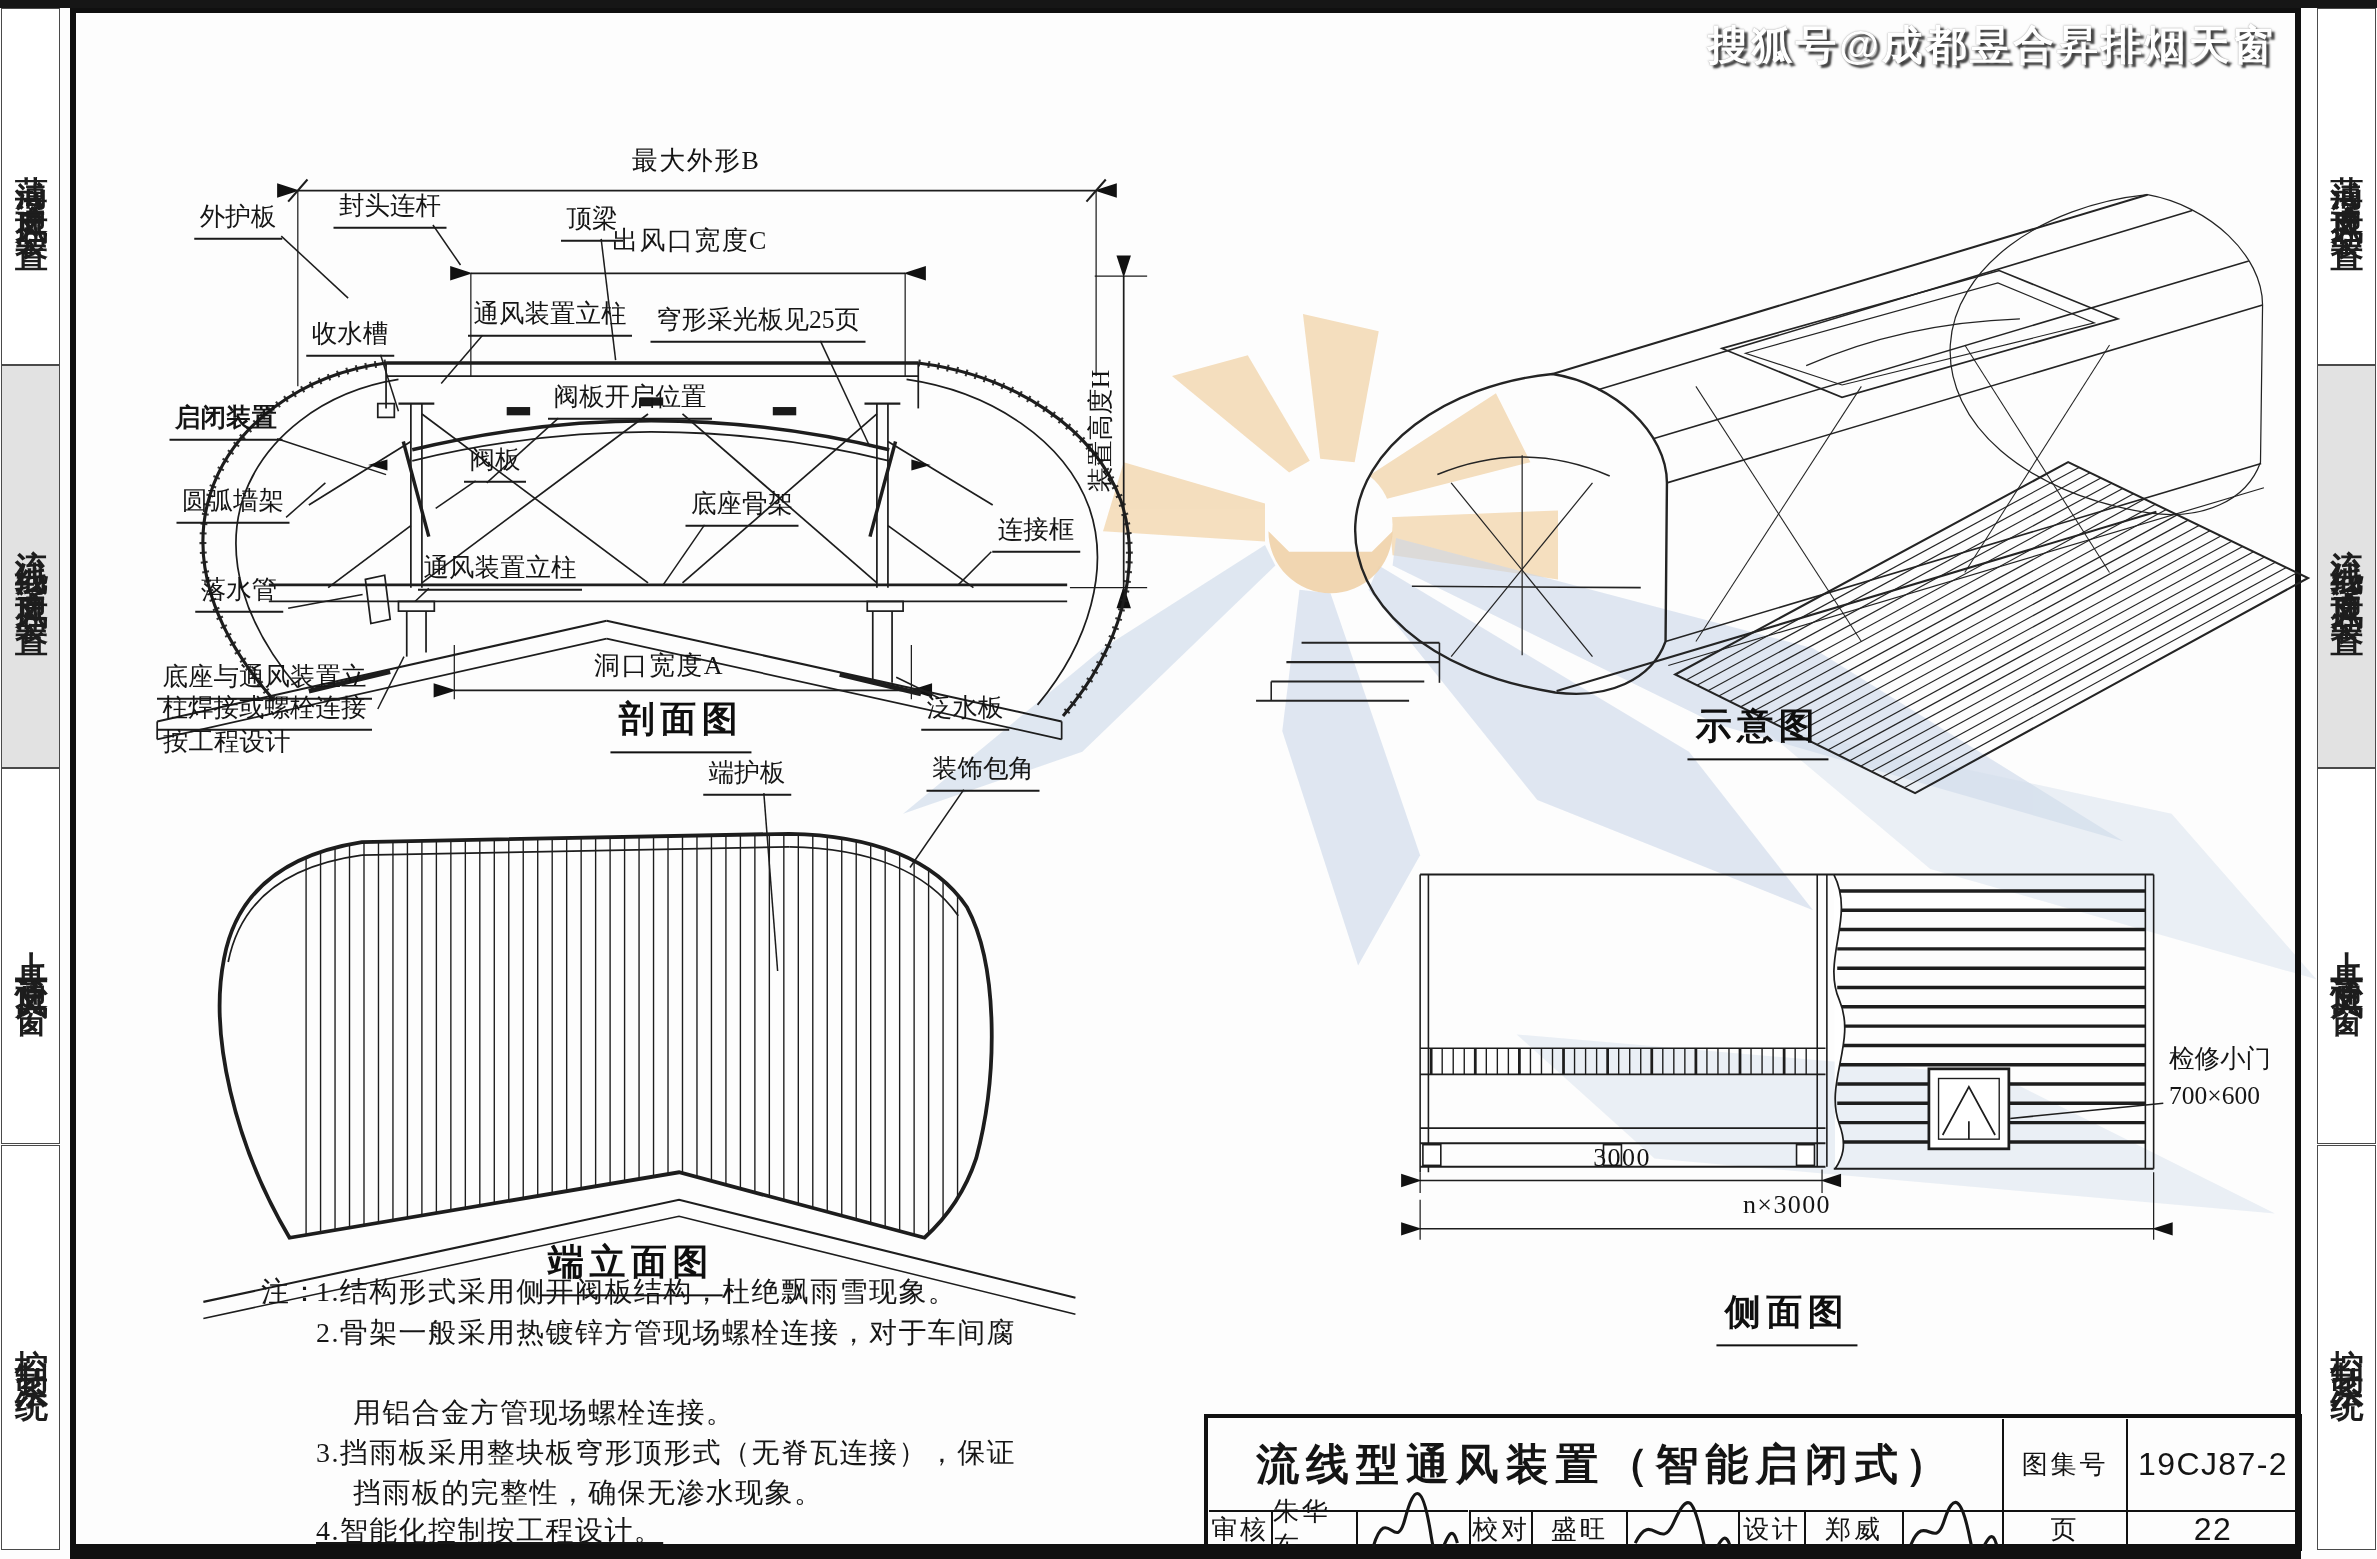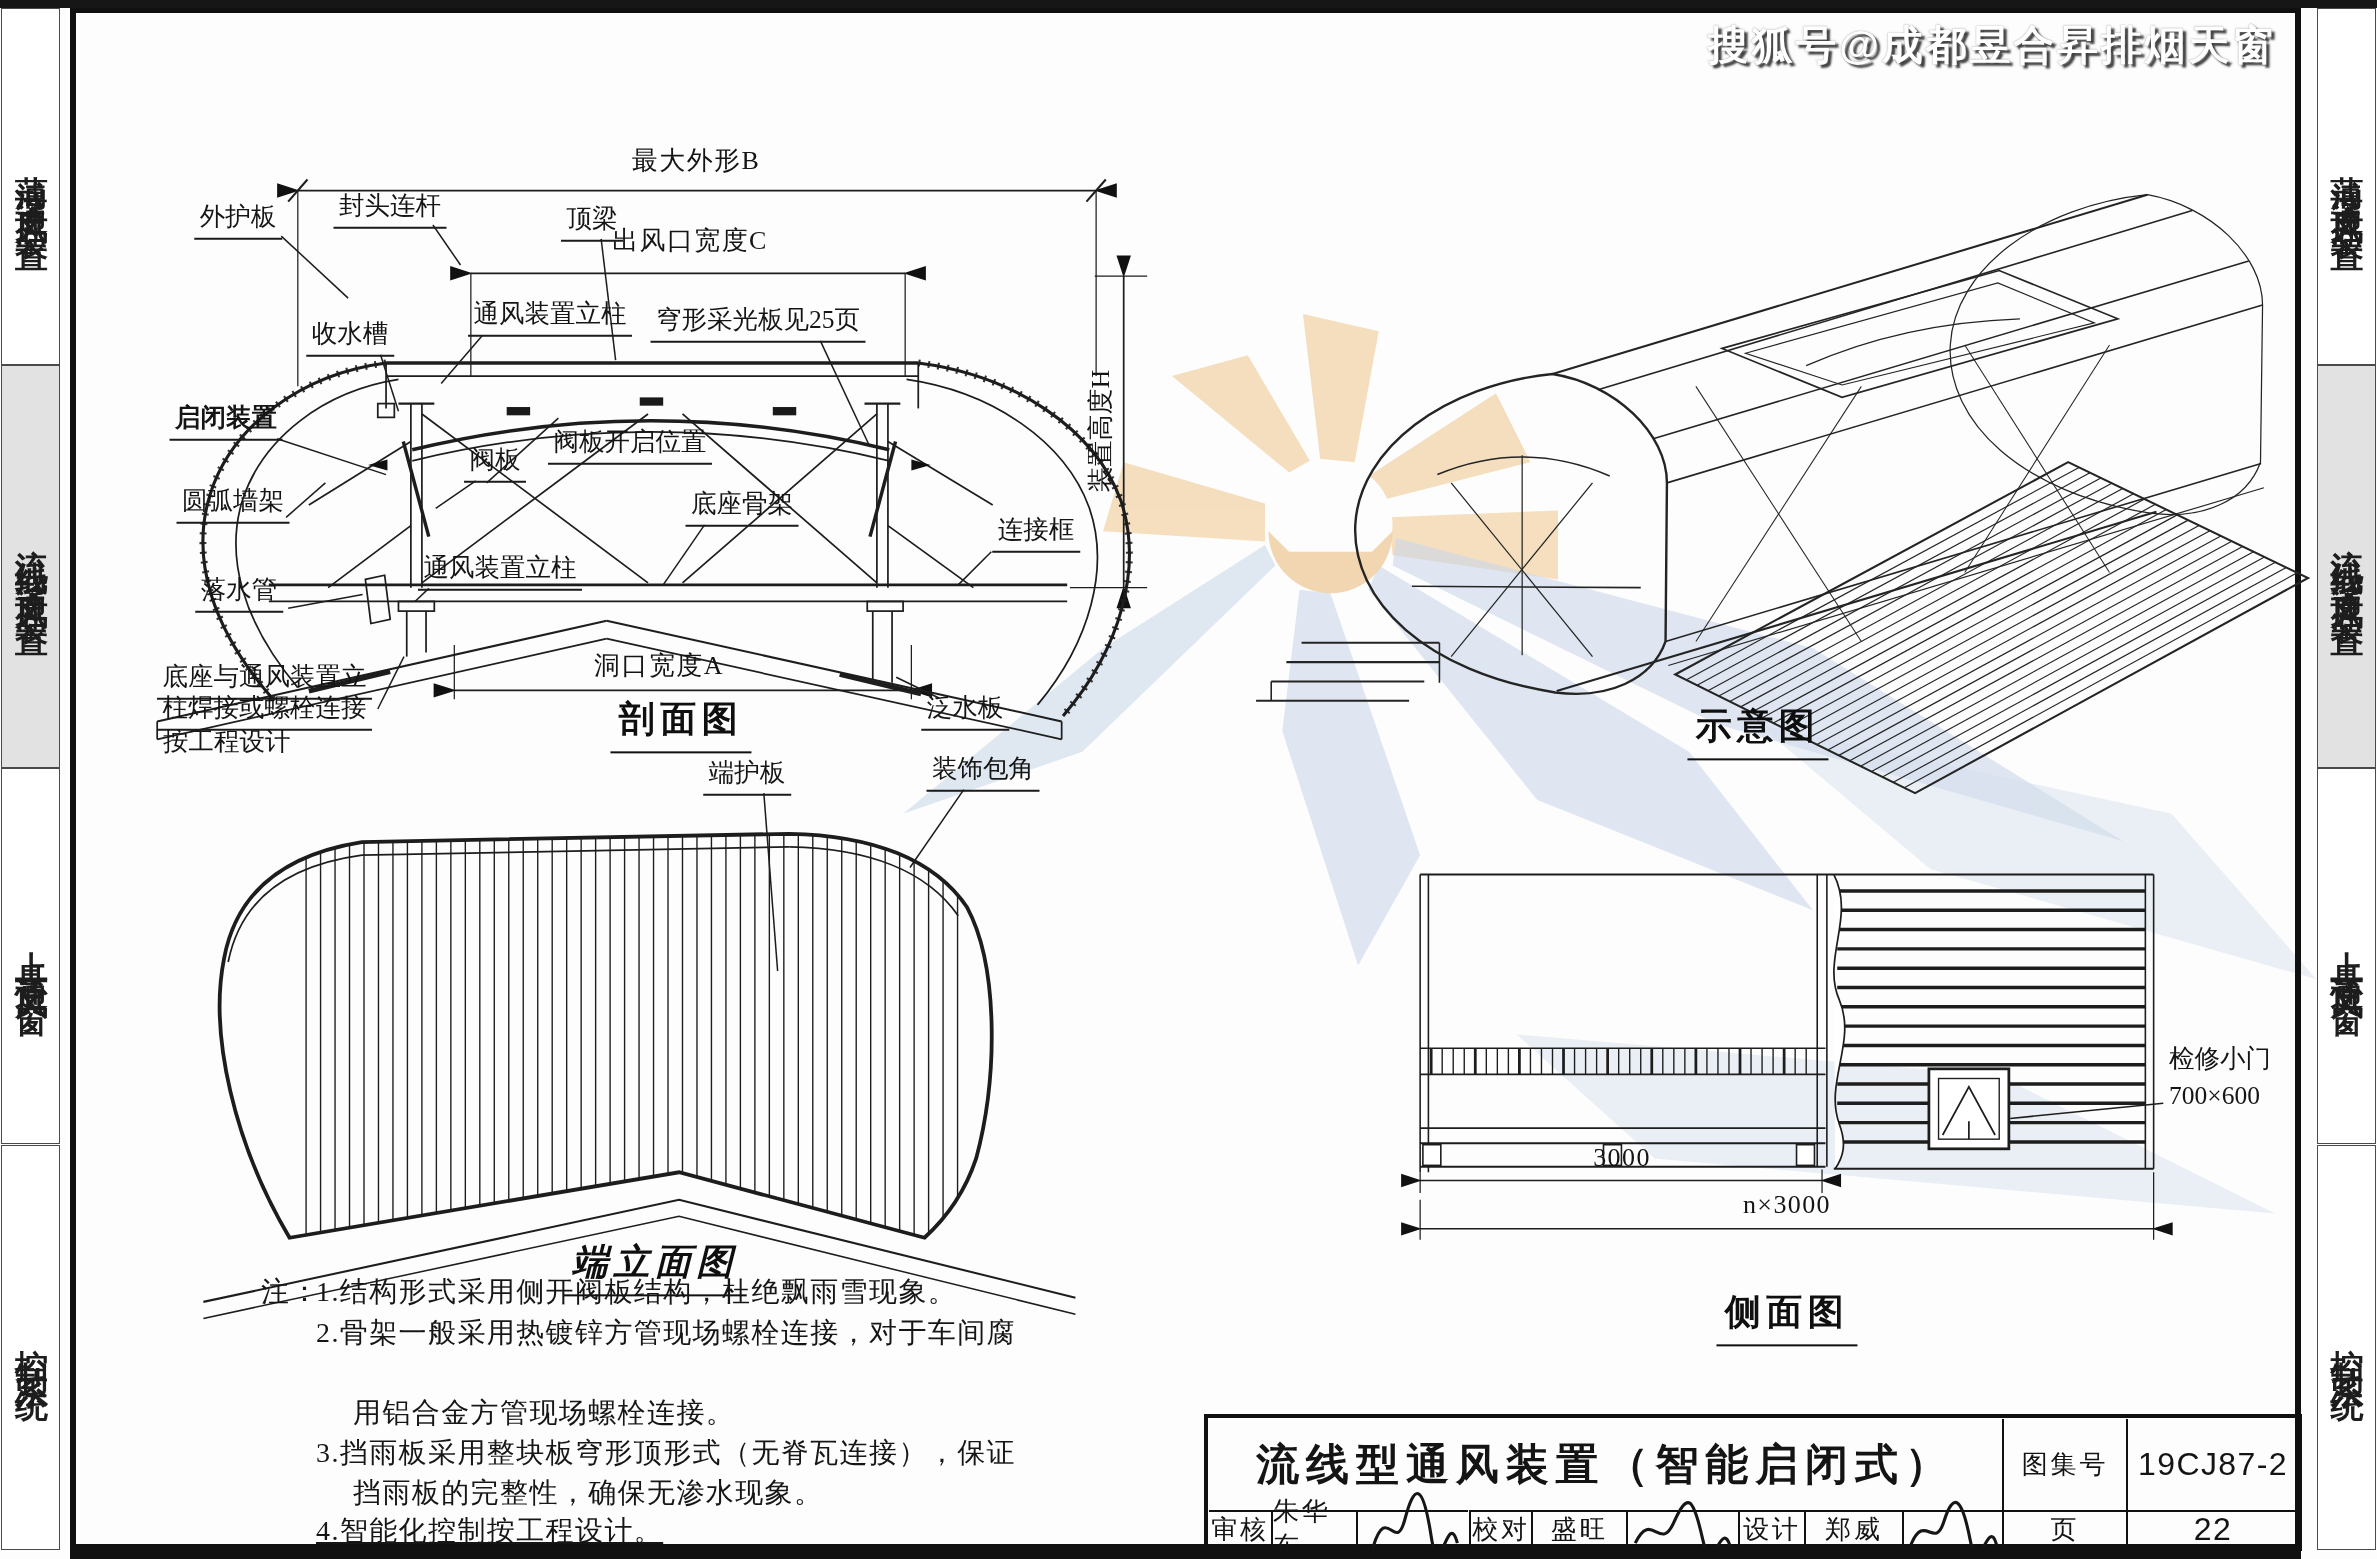--- a/index.html
+++ b/index.html
@@ -415,21 +415,21 @@
   <div class="lbl dim" style="left:690px;top:240px;">出风口宽度C</div>
   <div class="lbl dim" style="left:659px;top:665px;">洞口宽度A</div>
   <div class="vdim" style="left:1100px;top:431px;">装置高度H</div>
 
   <div class="lbl ul" style="left:238px;top:219px;">外护板</div>
   <div class="lbl ul" style="left:390px;top:208px;">封头连杆</div>
   <div class="lbl ul" style="left:592px;top:221px;">顶梁</div>
   <div class="lbl ul" style="left:550px;top:316px;">通风装置立柱</div>
   <div class="lbl ul" style="left:758px;top:322px;">穹形采光板见25页</div>
   <div class="lbl ul" style="left:350px;top:336px;">收水槽</div>
-  <div class="lbl ul" style="left:630px;top:399px;margin-top:45px;">阀板开启位置</div>
+  <div class="lbl ul" style="left:630px;top:399px;">阀板开启位置</div>
   <div class="lbl ul" style="left:226px;top:420px;font-weight:bold;">启闭装置</div>
   <div class="lbl ul" style="left:495px;top:462px;">阀板</div>
   <div class="lbl ul" style="left:233px;top:503px;">圆弧墙架</div>
   <div class="lbl ul" style="left:742px;top:506px;">底座骨架</div>
   <div class="lbl ul" style="left:1036px;top:532px;">连接框</div>
   <div class="lbl ul" style="left:500px;top:570px;">通风装置立柱</div>
   <div class="lbl ul" style="left:239px;top:592px;">落水管</div>
   <div class="lbl ul" style="left:965px;top:710px;">泛水板</div>
 
   <div class="lbl lbl-left ul" style="left:157px;top:679px;">底座与通风装置立</div>
@@ -439,21 +439,21 @@
   <div class="lbl ul" style="left:747px;top:775px;">端护板</div>
   <div class="lbl ul" style="left:983px;top:771px;">装饰包角</div>
 
   <div class="lbl lbl-left" style="left:2169px;top:1058px;">检修小门</div>
   <div class="lbl lbl-left" style="left:2169px;top:1096px;">700×600</div>
   <div class="lbl dim" style="left:1622px;top:1158px;">3000</div>
   <div class="lbl dim" style="left:1787px;top:1205px;">n×3000</div>
 
   <div class="fig-title" style="left:681px;top:724px;">剖面图</div>
   <div class="fig-title" style="left:1758px;top:731px;">示意图</div>
-  <div class="fig-title" style="left:655px;top:1267px;font-style:italic;">端立面图</div>
+  <div class="fig-title" style="left:631px;top:1267px;">端立面图</div>
   <div class="fig-title" style="left:1787px;top:1269px;margin-top:48px;">侧面图</div>
 
   <div class="note-line" style="left:261px;top:1273px;">注：</div>
   <div class="note-line" style="left:316px;top:1273px;">1.结构形式采用侧开阀板结构，杜绝飘雨雪现象。</div>
   <div class="note-line" style="left:316px;top:1314px;">2.骨架一般采用热镀锌方管现场螺栓连接，对于车间腐</div>
   <div class="note-line" style="left:353px;top:1394px;">用铝合金方管现场螺栓连接。</div>
   <div class="note-line" style="left:316px;top:1434px;">3.挡雨板采用整块板穹形顶形式（无脊瓦连接），保证</div>
   <div class="note-line" style="left:353px;top:1474px;">挡雨板的完整性，确保无渗水现象。</div>
   <div class="note-line" style="left:316px;top:1512px;text-decoration:underline;">4.智能化控制按工程设计。</div>
 

